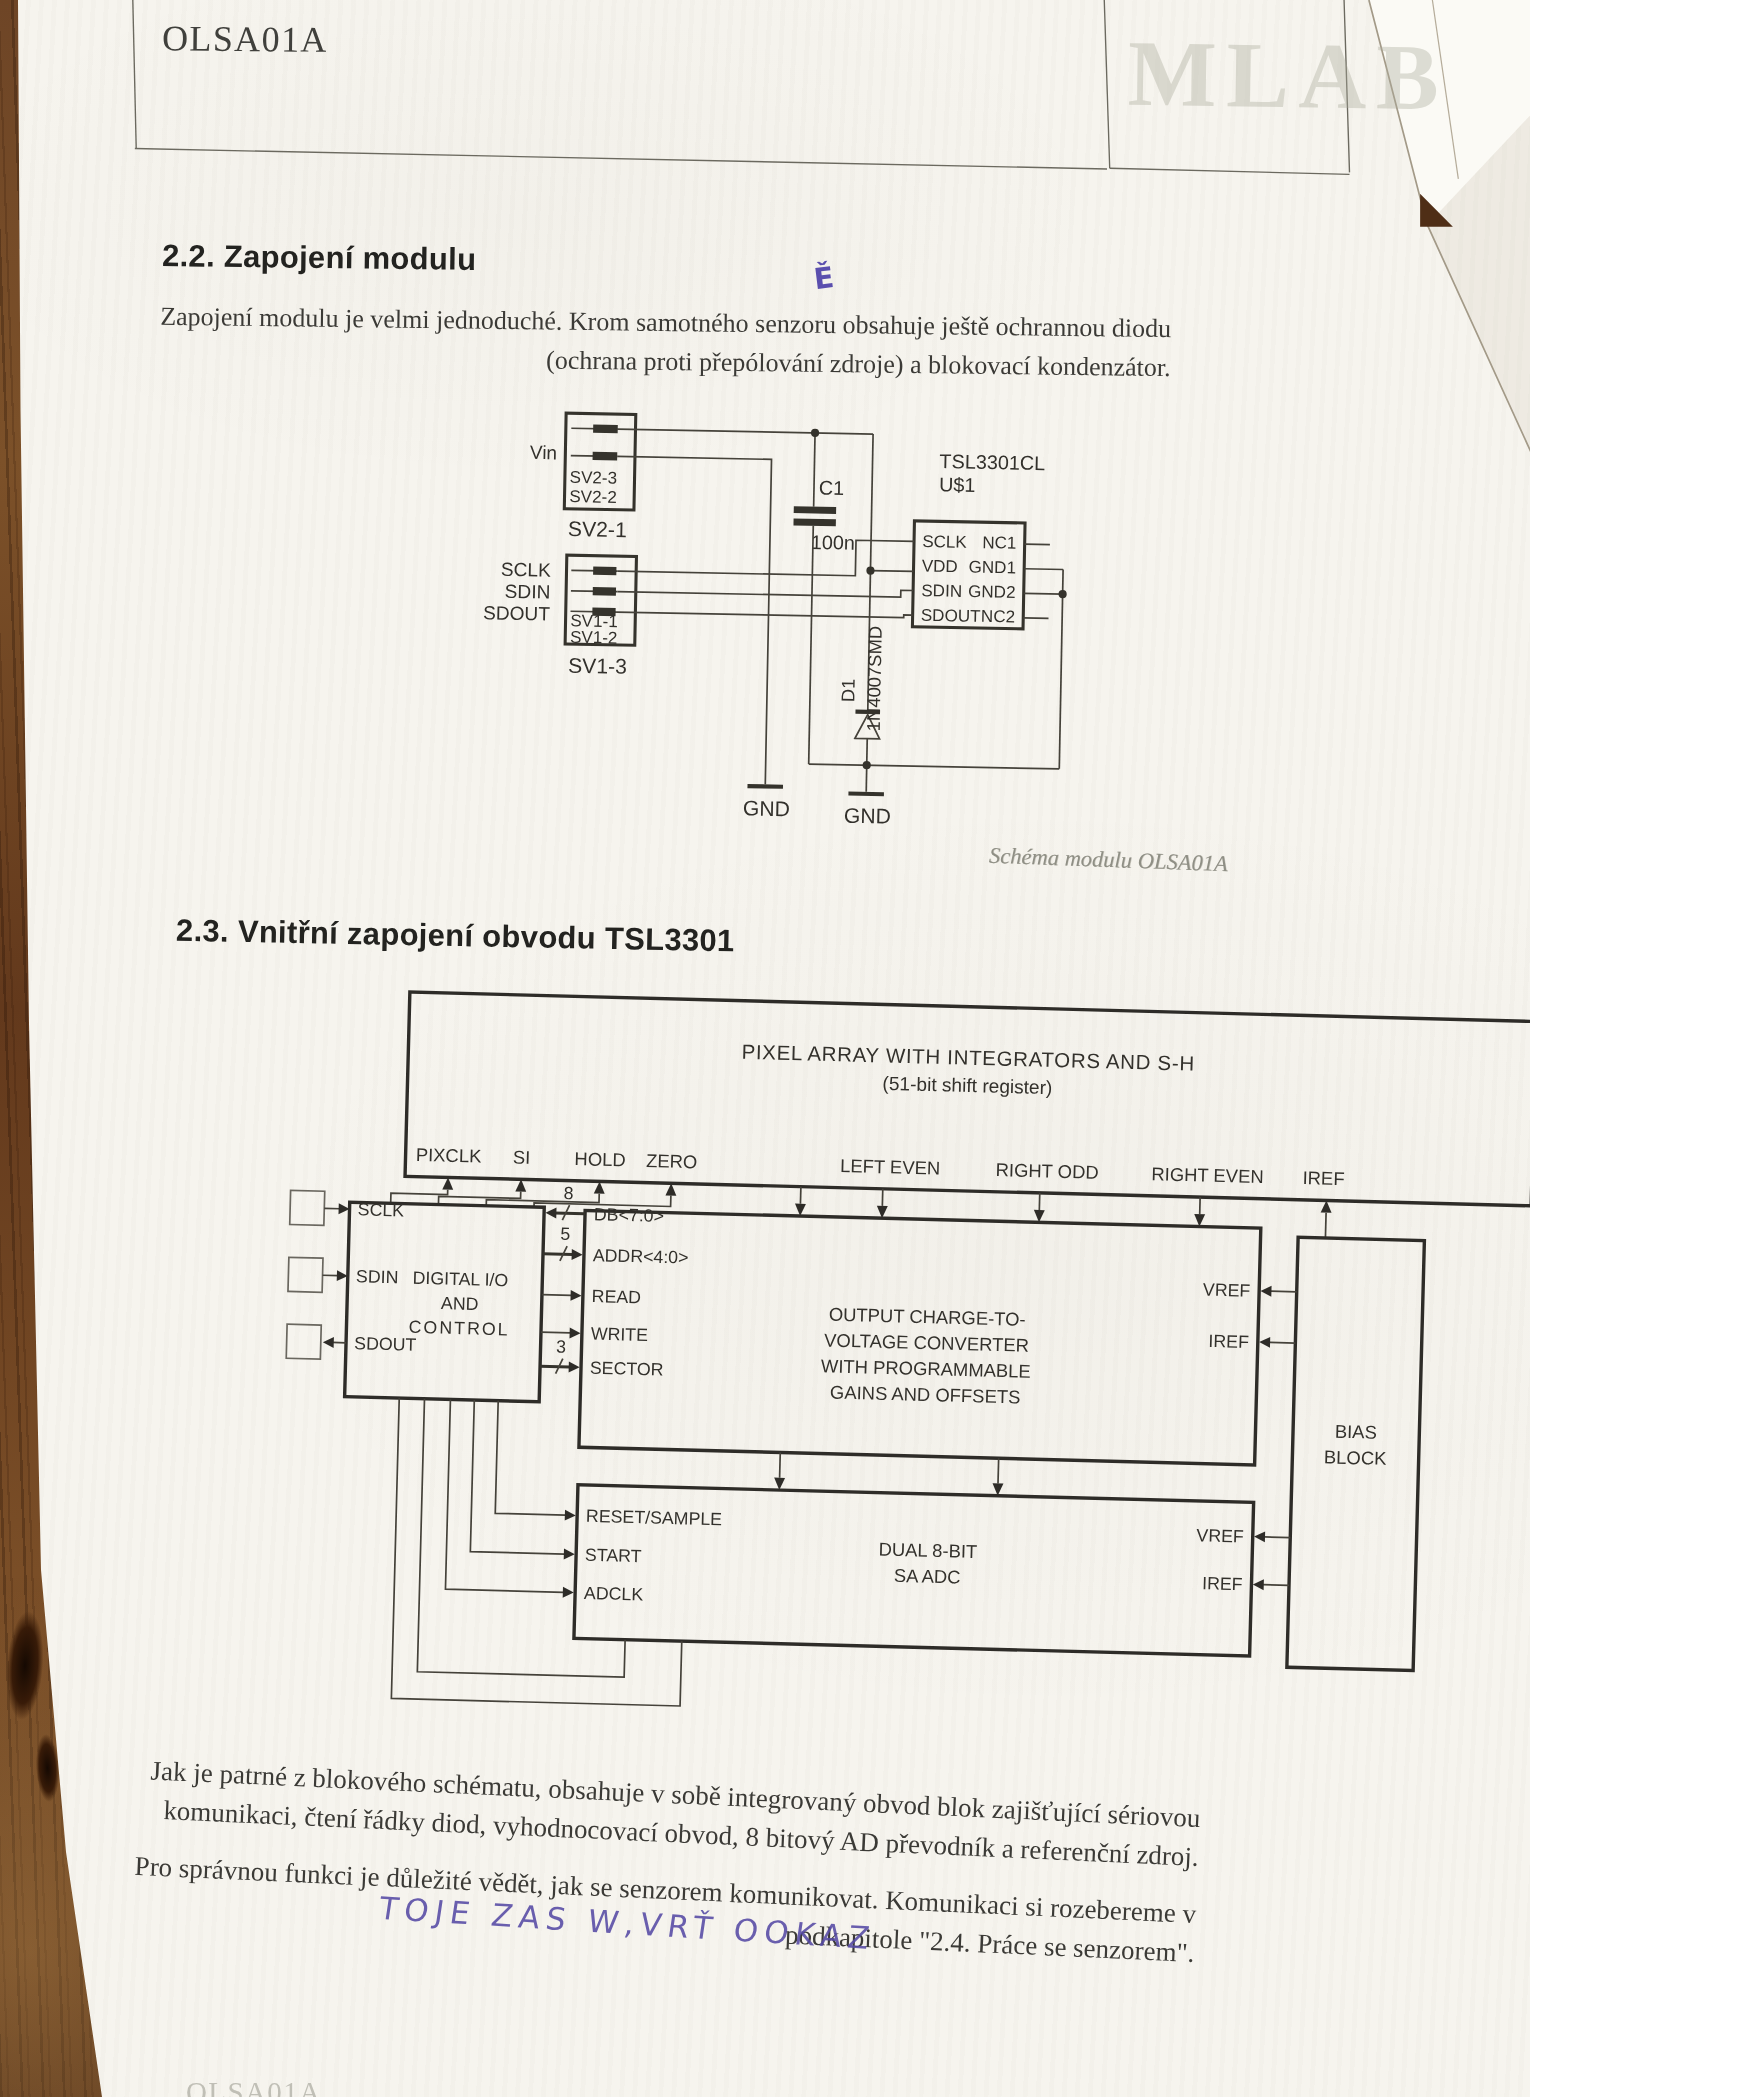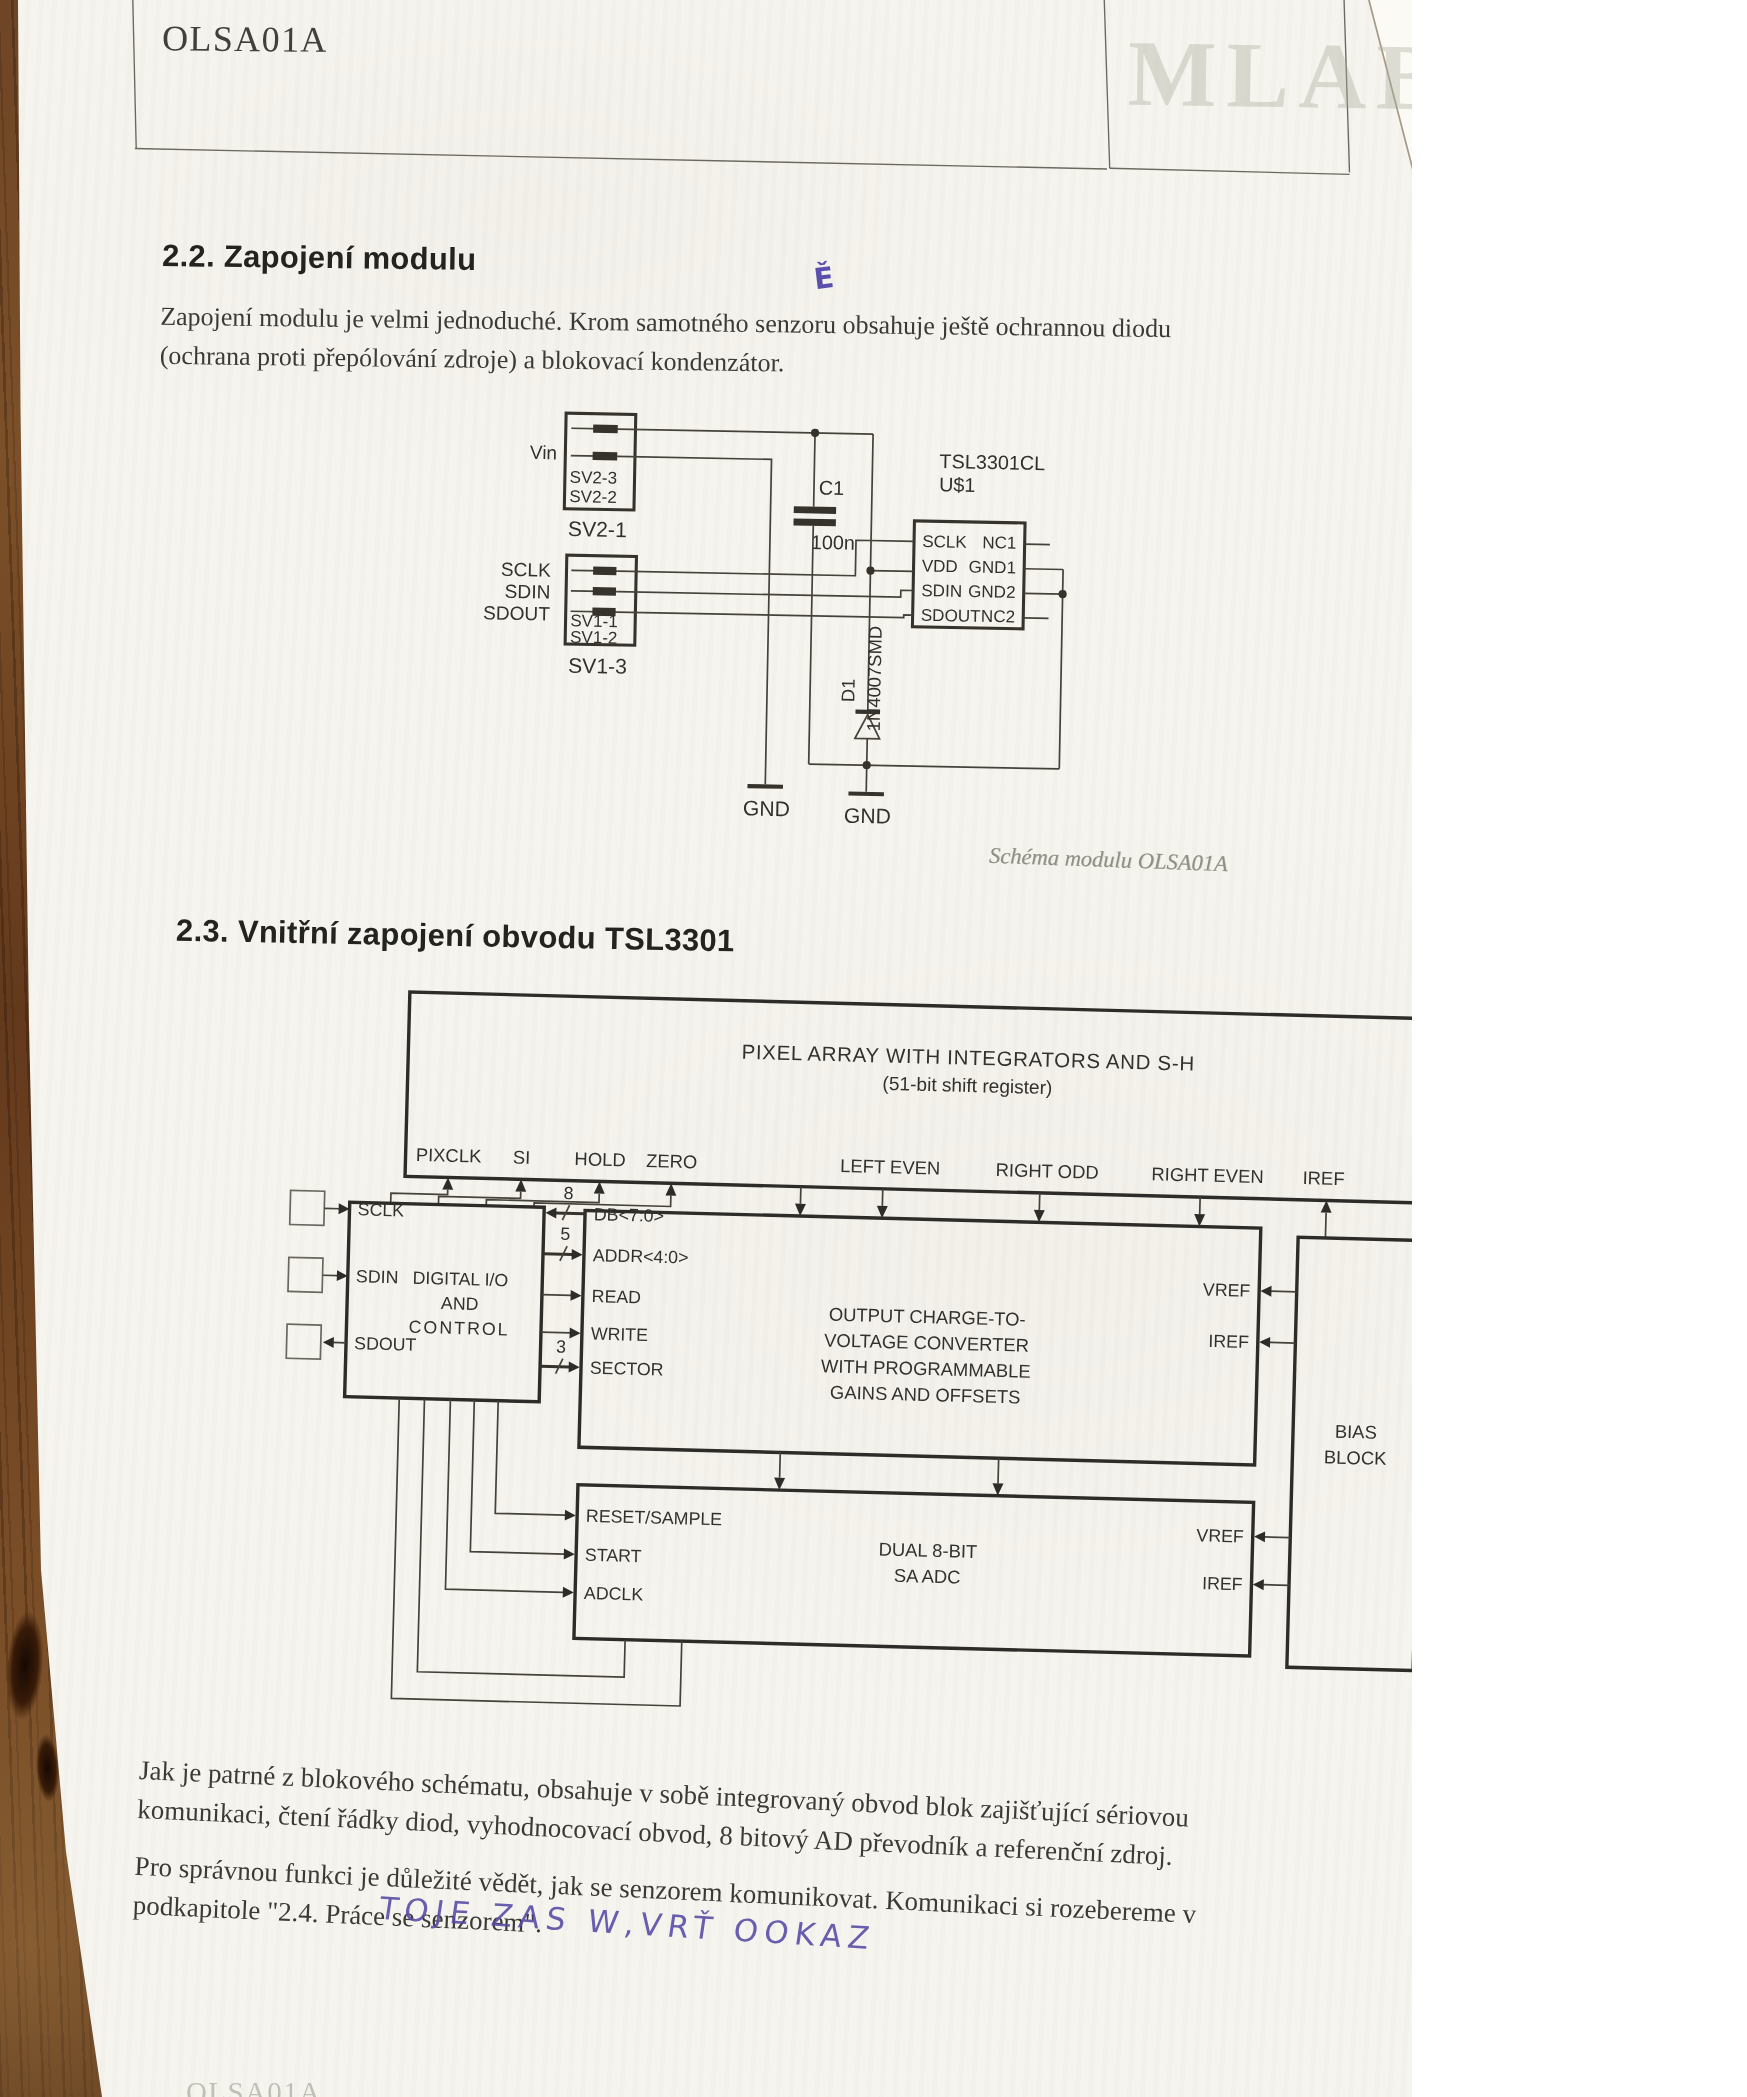--- a/index.html
+++ b/index.html
@@ -1,26 +1,27 @@
 <!DOCTYPE html>
 <html style="font-size:11px"><head>
 <meta charset="utf-8">
 <style>
   html,body{margin:0;padding:0;}
   body{
     width:1748px;height:2097px;
     font-family:"Liberation Serif",serif;
   }
   #canvas{
-    position:relative;width:1412px;height:2097px;overflow:hidden;
+    position:relative;width:1530px;height:2097px;overflow:hidden;
     background:
       radial-gradient(341px 519px at 2% 93%, rgba(214,163,92,0.30), transparent 70%),
       radial-gradient(478px 341px at 99% 4%, rgba(30,10,0,0.35), transparent 75%),
       repeating-linear-gradient(88deg, rgba(30,12,2,0.28) 0 2.7px, rgba(0,0,0,0) 2.7px 7.5px, rgba(46,20,5,0.20) 7.5px 9.6px, rgba(0,0,0,0) 9.6px 21px),
       linear-gradient(180deg,#6e4526 0%,#7c5129 22%,#63391c 48%,#7a4e27 75%,#5d3a1e 100%);
+    text-align: right;
   }
   .knot{position:absolute;border-radius:50%;background:radial-gradient(closest-side,#150902,#381b08 70%,transparent);}
   .paper{
     position:absolute;left:0;top:0;width:1748px;height:2097px;
     background:
       radial-gradient(614px 287px at 30% 10%, rgba(60,50,30,0.02), transparent),
       radial-gradient(819px 478px at 60% 60%, rgba(80,70,50,0.025), transparent),
       repeating-linear-gradient(93deg, rgba(120,110,90,0.025) 0 4.8px, transparent 4.8px 13px),
       #f6f4ee;
     clip-path: polygon(18px 0px,1745px 0px,1736px 717px,1727px 1434px,1733px 1912px,1731px 1960px,1686px 2089px,1639px 2097px,102px 2097px,66px 1852px,41px 1570px,29px 1024px,20.5px 410px);

